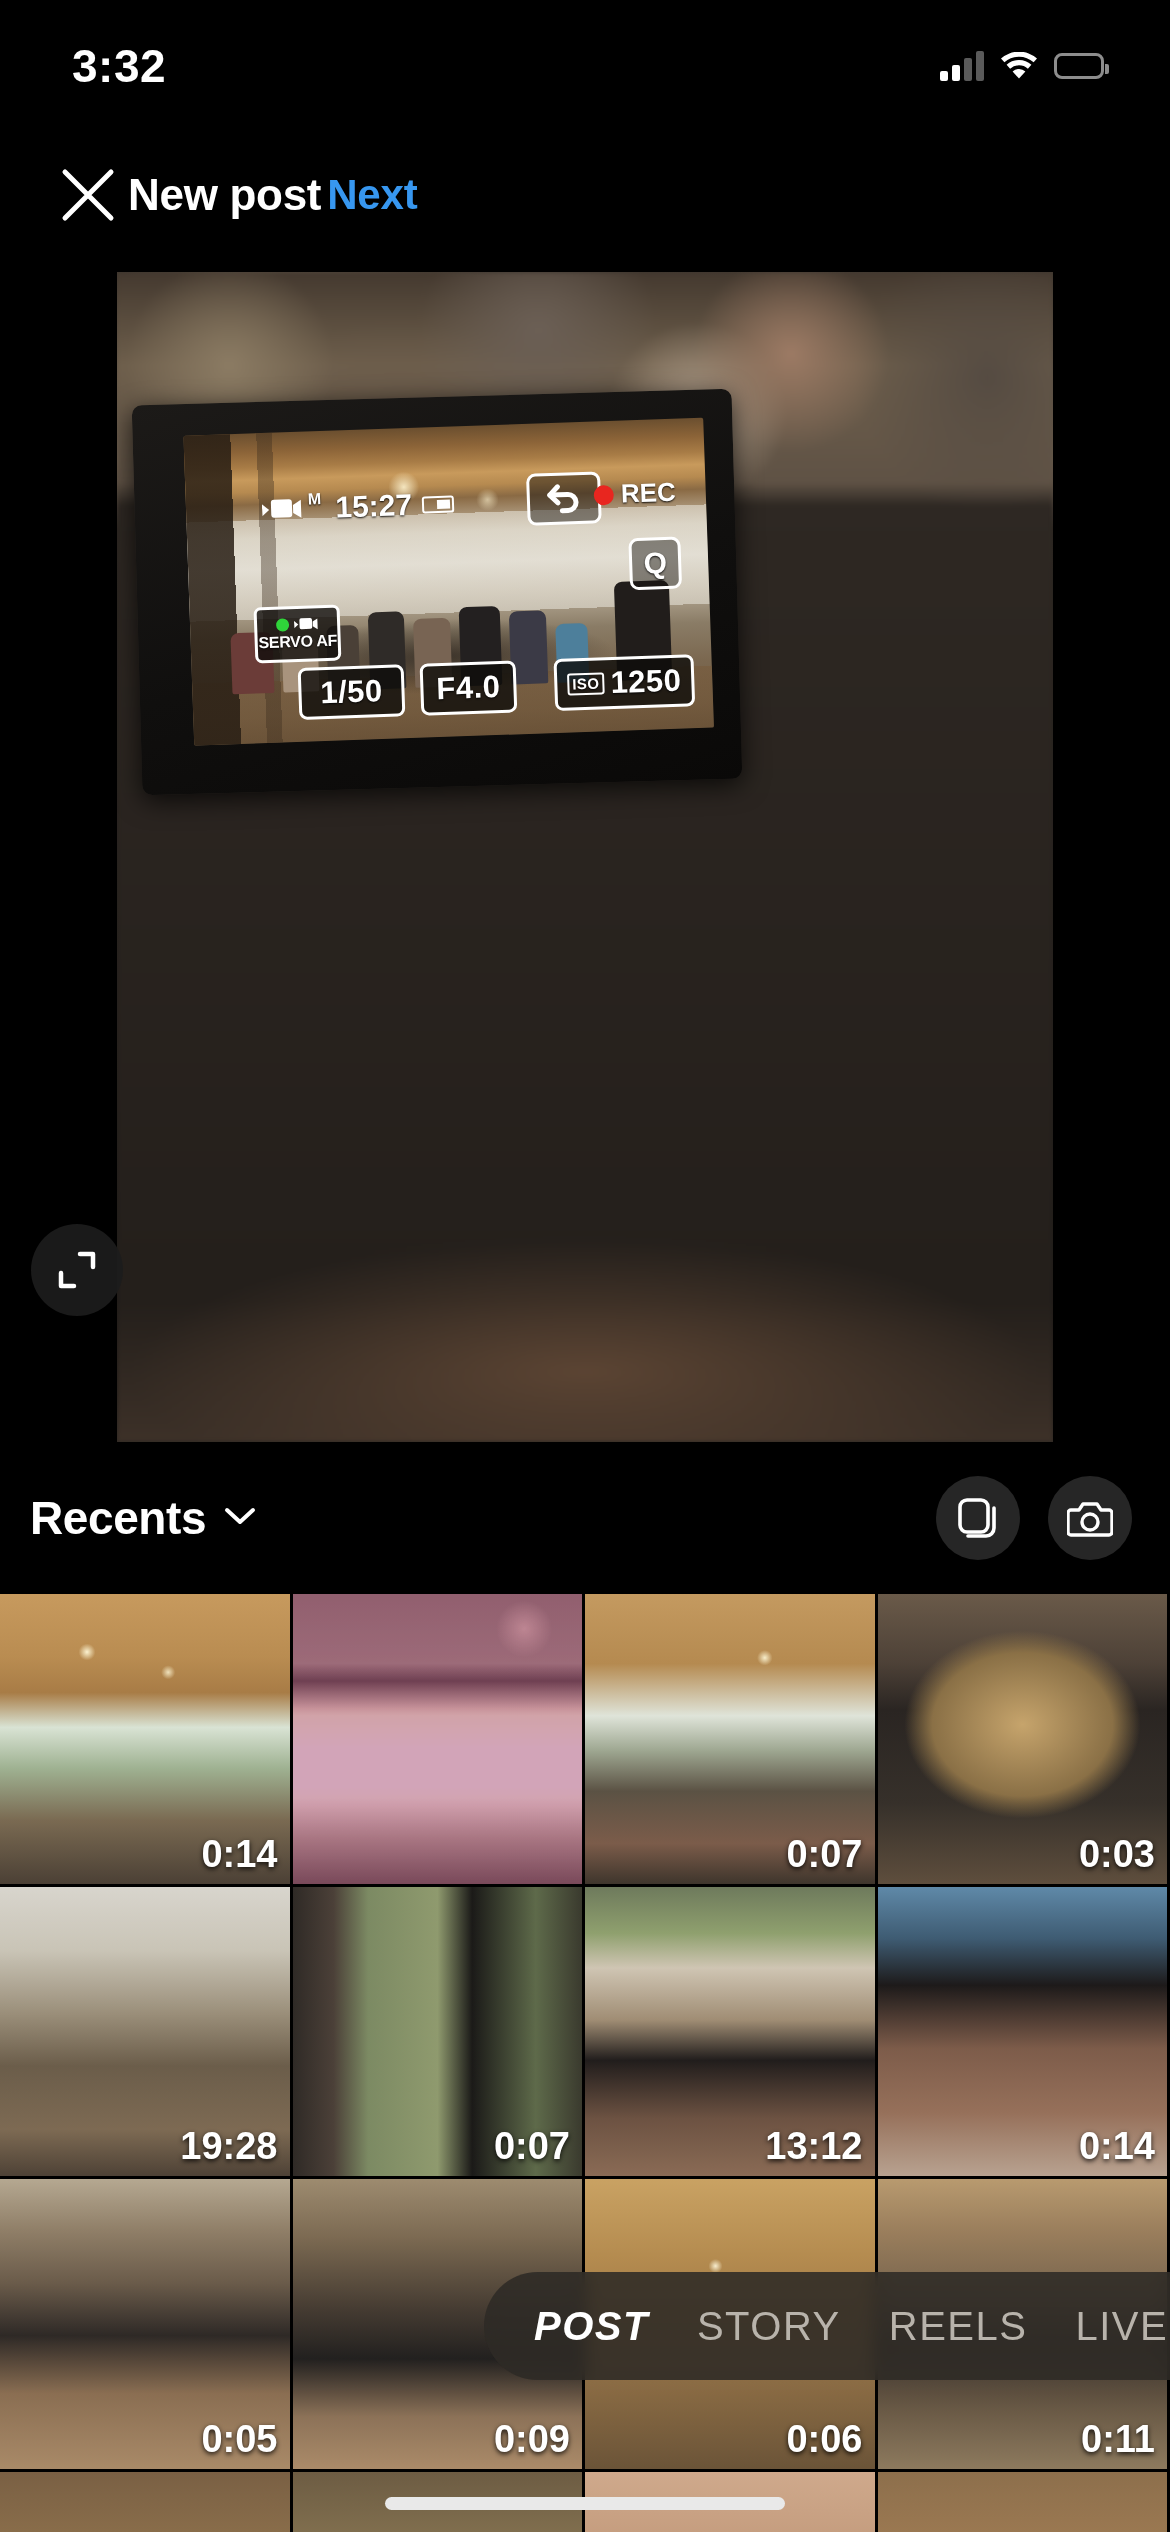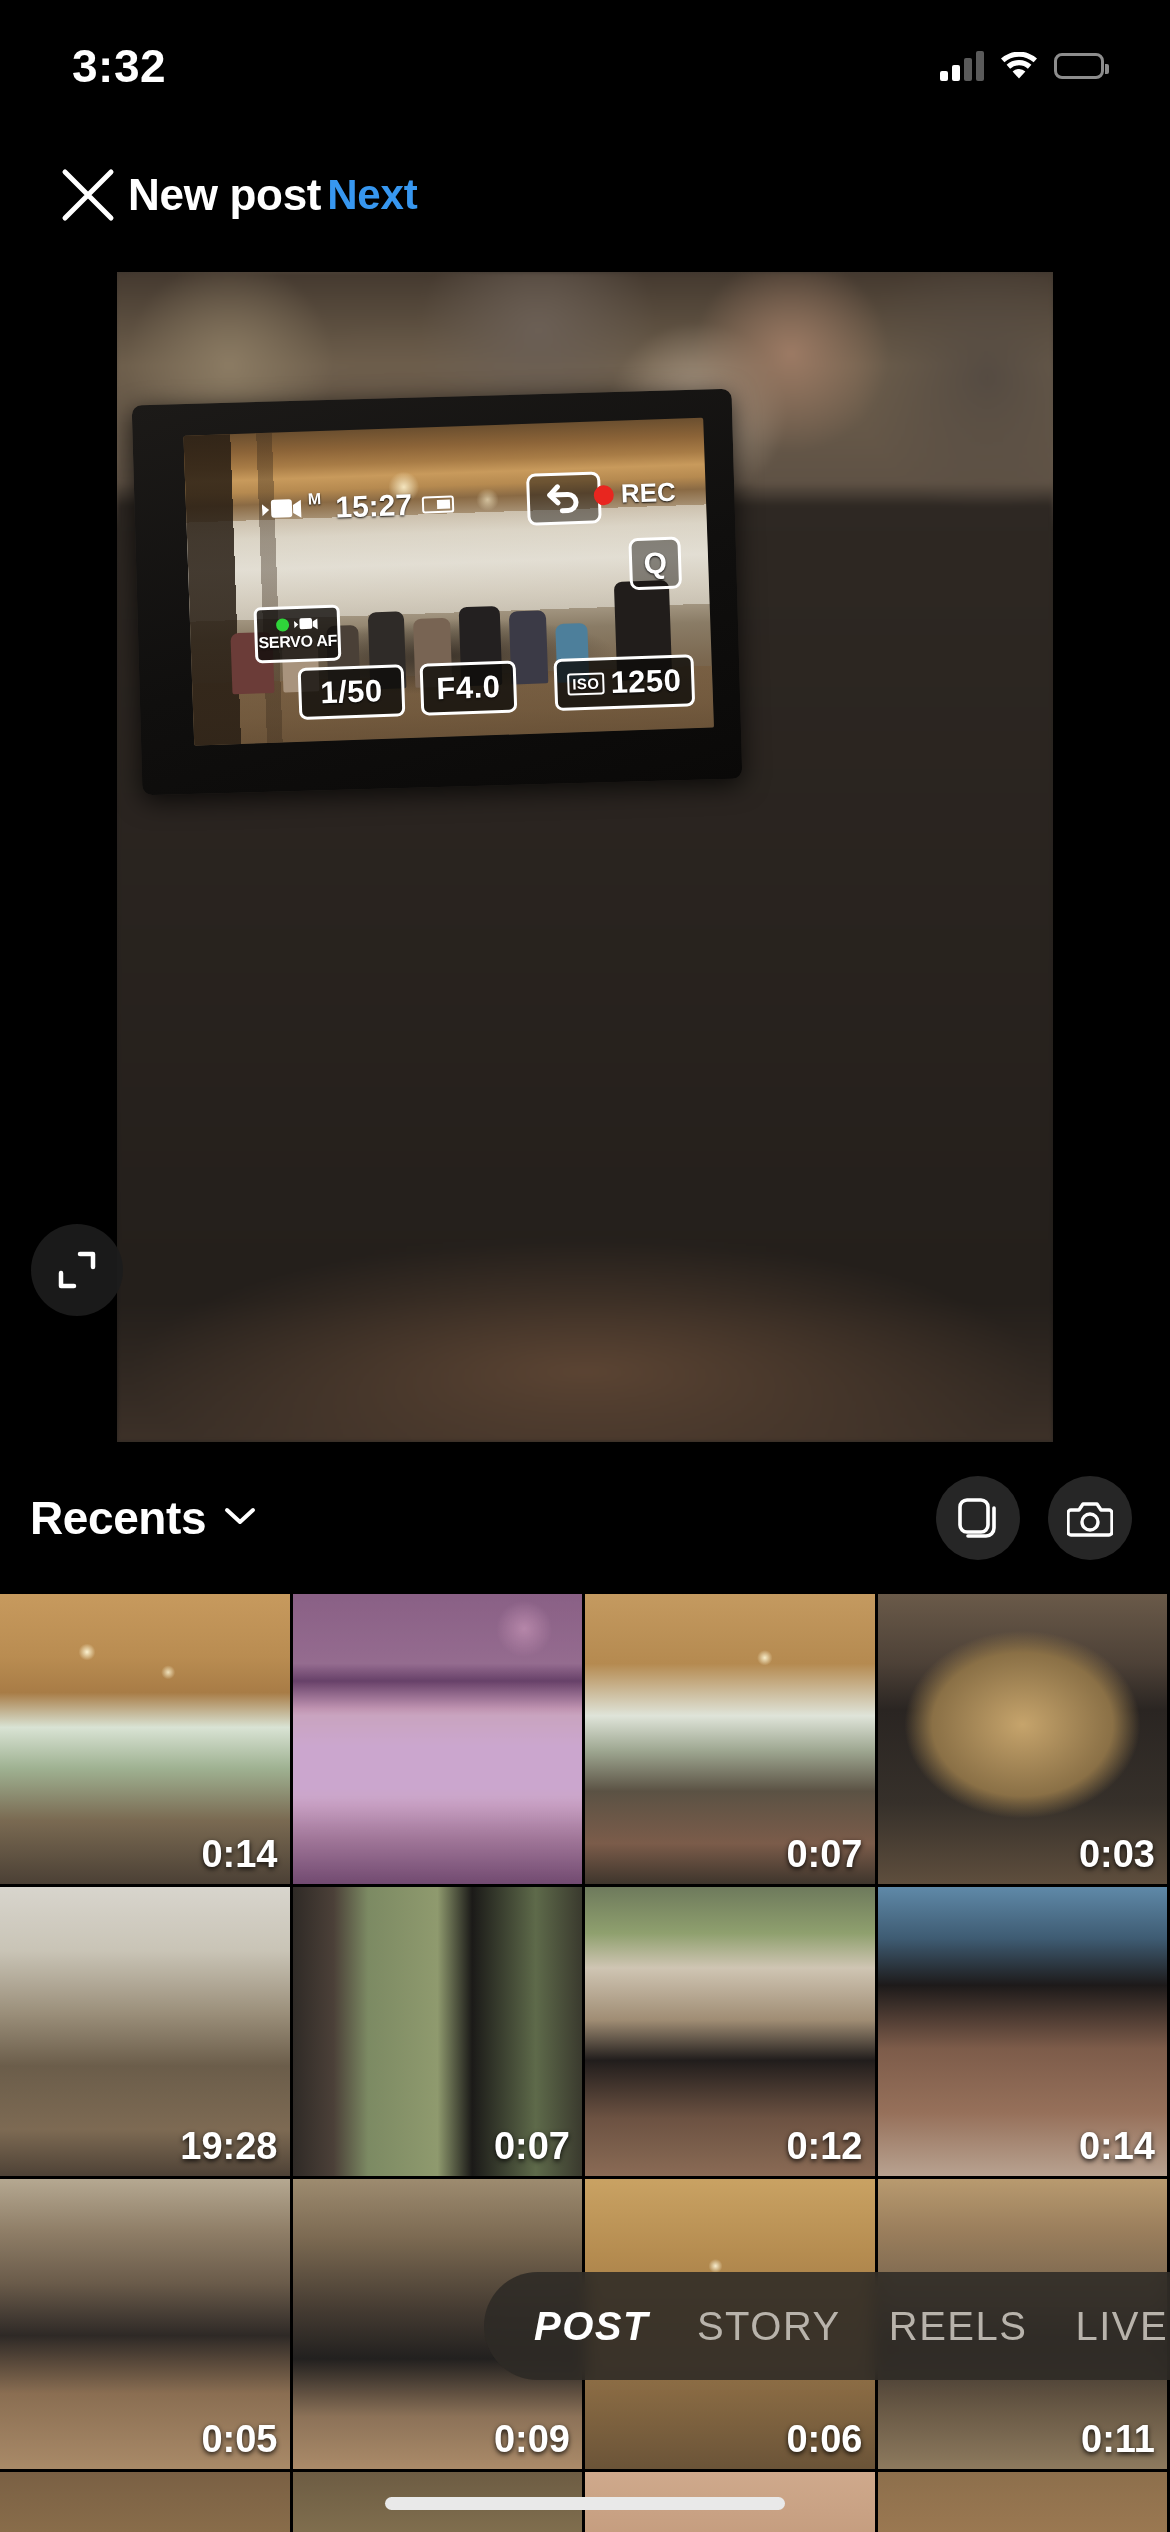--- a/index.html
+++ b/index.html
@@ -175,21 +175,21 @@
     display:flex; align-items:center; justify-content:center;
   }
 
   
   .grid {
     position:absolute; top:1594px; left:0; width:1170px; height:938px;
     display:grid; grid-template-columns:repeat(4, 289.5px);
     grid-auto-rows:289.5px; gap:3px 3px;
     overflow:hidden; background:#000;
   }
-  .cell { position:relative; overflow:hidden; background:#a21caf; }
+  .cell { position:relative; overflow:hidden; background:#be185d; }
   .cell .img { position:absolute; inset:0; }
   .cell .dur {
     position:absolute; right:12px; bottom:8px;
     color:#fff; font-size:38px; font-weight:bold;
     text-shadow:0 2px 5px rgba(0,0,0,0.85);
   }
   .cell.selected .img { filter:brightness(1.55) saturate(0.35) contrast(0.72); opacity:0.72; }
 
   
   .mode-pill {
@@ -386,21 +386,21 @@
 
     <div class="cell">
       <div class="img" style="background:
         linear-gradient(90deg,#2f2a26 0%,#4b4038 14%,#7c8a63 26%,#8f9a6e 50%,#1b1a18 62%,#5e6a4a 84%,#3a3a2e 100%);"></div>
       <div class="dur">0:07</div>
     </div>
 
     <div class="cell">
       <div class="img" style="background:
         linear-gradient(180deg,#6e7a5c 0%,#8fa06e 16%,#cfc5b3 28%,#a08d74 46%,#211d1c 60%,#6c5242 80%,#8a6b55 100%);"></div>
-      <div class="dur">0:12</div>
+      <div class="dur">13:12</div>
     </div>
 
     <div class="cell">
       <div class="img" style="background:
         linear-gradient(180deg,#5f89a8 0%,#3e5b72 18%,#1d1a1a 34%,#7d5c4a 56%,#96705a 78%,#b8a290 100%);"></div>
       <div class="dur">0:14</div>
     </div>
 
     <div class="cell">
       <div class="img" style="background:

